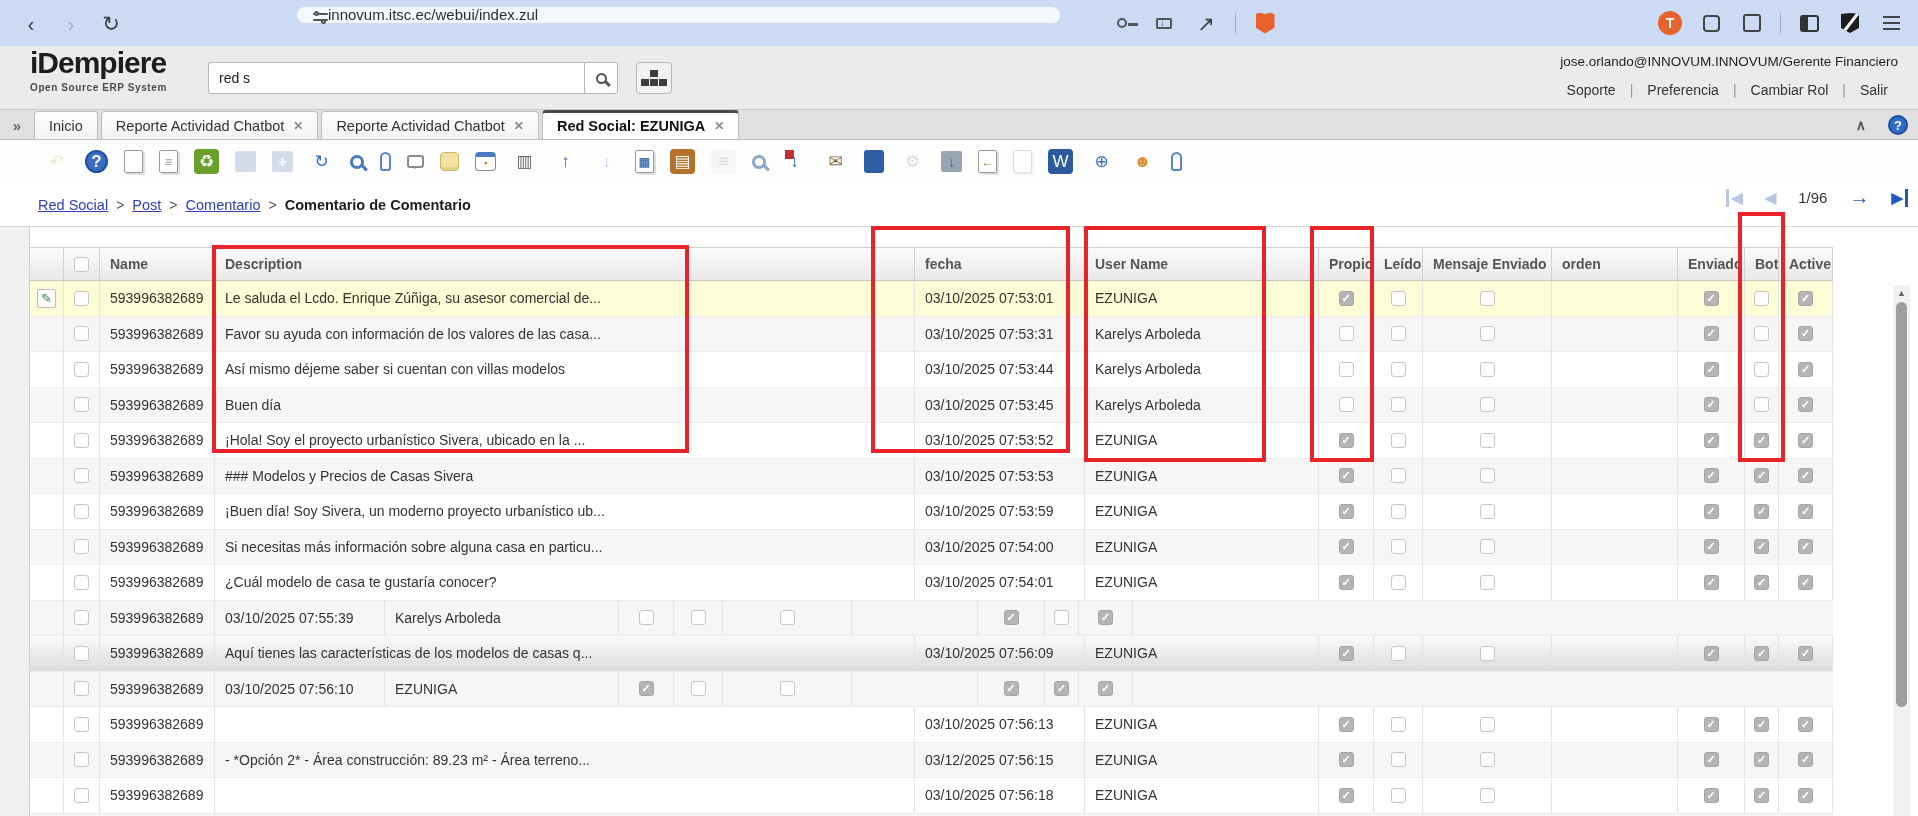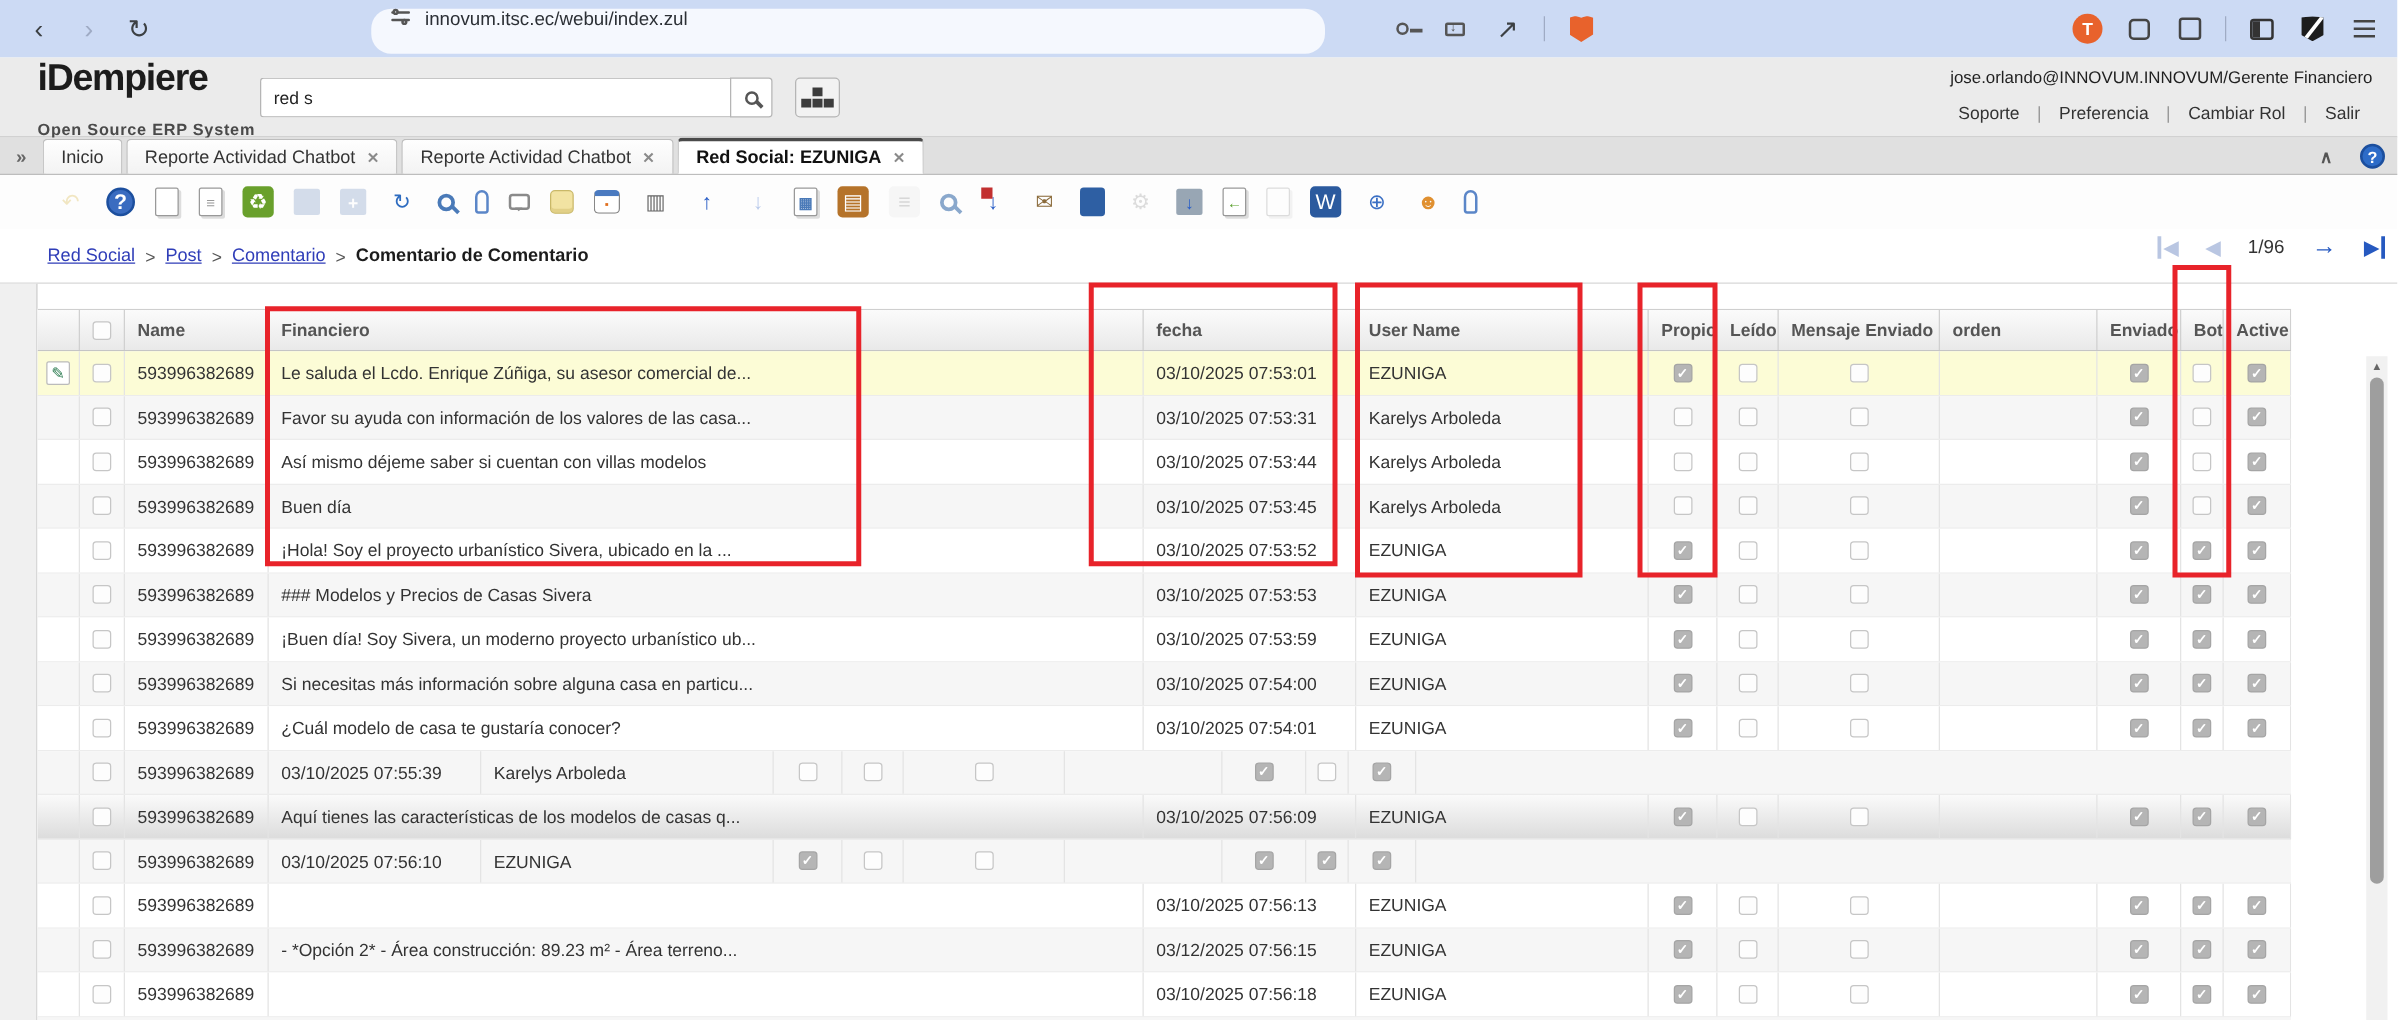--- a/index.html
+++ b/index.html
@@ -5,21 +5,21 @@
   * { box-sizing: border-box; margin: 0; padding: 0; }
   html,body { width:1918px; height:816px; overflow:hidden; font-family:"Liberation Sans", sans-serif; background:#fff; }
   #stage { position:relative; width:1918px; height:816px; }
 
   
   .browser-bar { position:absolute; left:0; top:0; width:1918px; height:46px; background:#ccdaf4; display:flex; align-items:center; }
   .nav-group { display:flex; align-items:center; gap:14px; padding-left:18px; }
   .bi { width:26px; height:26px; display:flex; align-items:center; justify-content:center; color:#3c4043; font-size:21px; cursor:pointer; }
   .bi.disabled { color:#9fabc4; }
   .bi .g { line-height:1; }
-  .url-pill { position:absolute; left:297px; top:7px; width:763px; height:36px; background:#f5f8fe; border-radius:16px; display:flex; align-items:flex-start; padding:0 16px; gap:12px; }
+  .url-pill { position:absolute; left:297px; top:7px; width:763px; height:16px; background:#f5f8fe; border-radius:16px; display:flex; align-items:flex-end; padding:0 16px; gap:0; }
   .tune { position:relative; width:15px; height:12px; }
   .tune::before, .tune::after { content:''; position:absolute; left:0; width:15px; height:2px; background:#555; border-radius:1px; }
   .tune::before { top:2px; } .tune::after { bottom:2px; }
   .tune i { position:absolute; width:5px; height:5px; border-radius:50%; background:#f5f8fe; border:2px solid #555; }
   .tune i.t1 { left:1px; top:0px; } .tune i.t2 { right:2px; bottom:-1px; }
   .url-text { font-size:15px; color:#2b2f35; }
   .right1 { position:absolute; right:640px; top:0; height:46px; display:flex; align-items:center; gap:16px; }
   .right2 { position:absolute; right:14px; top:0; height:46px; display:flex; align-items:center; gap:15px; }
   .vdiv { width:1px; height:20px; background:#9fabc4; }
   .k-key { position:relative; width:10px; height:10px; border:2.5px solid #555; border-radius:50%; }
@@ -32,21 +32,21 @@
   .k-boxsearch { width:18px; height:18px; border:2px solid #444; border-radius:3px; display:flex; align-items:center; justify-content:center; font-size:10px; color:#444; }
   .k-sidebar { width:19px; height:17px; border:2px solid #333; border-radius:3px; background:linear-gradient(90deg,#333 42%,transparent 42%); }
   .k-shield2 { position:relative; width:18px; height:20px; background:#1d1d1d; clip-path:polygon(50% 100%,0 75%,0 5%,50% 0,100% 5%,100% 75%); }
   .k-shield2::after { content:''; position:absolute; left:8px; top:-2px; width:3px; height:24px; background:#fff; transform:rotate(38deg); }
   .k-burger { width:17px; height:2.5px; background:#444; box-shadow:0 -6px 0 #444, 0 6px 0 #444; }
 
   
   .app-header { position:absolute; left:0; top:46px; width:1918px; height:64px; background:#ebebeb; border-bottom:1px solid #c9c9c9; }
   .logo { position:absolute; left:30px; top:2px; }
   .logo-title { font-size:30px; font-weight:bold; color:#1c1c1c; letter-spacing:-1px; line-height:30px; }
-  .logo-sub { font-size:13px; font-weight:bold; color:#4a4a4a; letter-spacing:.6px; margin-top:18px; }
+  .logo-sub { font-size:10px; font-weight:bold; color:#4a4a4a; letter-spacing:.6px; margin-top:4px; }
   .search-wrap { position:absolute; left:208px; top:16px; width:410px; height:32px; display:flex; }
   .search-input { flex:1; height:32px; border:1px solid #b5b5b5; border-right:none; border-radius:3px 0 0 3px; padding:0 10px; font-size:14px; color:#222; background:#fff; outline:none; font-family:"Liberation Sans",sans-serif; }
   .search-btn { width:34px; height:32px; border:1px solid #b5b5b5; background:#fff; border-radius:0 3px 3px 0; display:flex; align-items:center; justify-content:center; cursor:pointer; }
   .mag { position:relative; width:11px; height:11px; border:2.5px solid #555; border-radius:50%; }
   .mag::after { content:''; position:absolute; width:7px; height:2.5px; background:#555; transform:rotate(45deg); right:-6px; bottom:-3px; }
   .tree-btn { position:absolute; left:636px; top:16px; width:36px; height:32px; background:#f2f2f2; border:1px solid #b5b5b5; border-radius:4px; display:flex; align-items:center; justify-content:center; cursor:pointer; }
   .tree { position:relative; width:8px; height:7px; background:#3c3c3c; margin-bottom:9px; }
   .tree::after { content:''; position:absolute; top:9px; left:-9px; width:8px; height:7px; background:#3c3c3c; box-shadow:9px 0 0 #3c3c3c, 18px 0 0 #3c3c3c; }
   .user-line { position:absolute; right:20px; top:8px; font-size:13.5px; color:#1f1f1f; }
   .menu-line { position:absolute; right:16px; top:36px; display:flex; align-items:center; font-size:14px; color:#333; }
@@ -331,21 +331,21 @@
   </div>
 
   <div class="left-gutter"></div>
   <div class="grid">
       <div class="g-head">
         <div class="cell" style="width: 34px;"></div>
         <div class="cell cbx" style="width: 36px; justify-content: center; padding-left: 0px;">
           <span class="cb"></span>
         </div>
         <div class="cell" style="width: 115px;">Name</div>
-        <div class="cell" style="width: 700px;">Financiero</div>
+        <div class="cell" style="width: 700px;">Description</div>
         <div class="cell" style="width: 170px;">fecha</div>
         <div class="cell" style="width: 234px;">User Name</div>
         <div class="cell" style="width: 55px;">Propio</div>
         <div class="cell" style="width: 49px;">Leído</div>
         <div class="cell" style="width: 129px;">Mensaje Enviado</div>
         <div class="cell" style="width: 126px;">orden</div>
         <div class="cell" style="width: 67px;">Enviado</div>
         <div class="cell" style="width: 34px;">Bot</div>
         <div class="cell" style="width: 54px;">Active</div>
       </div>

